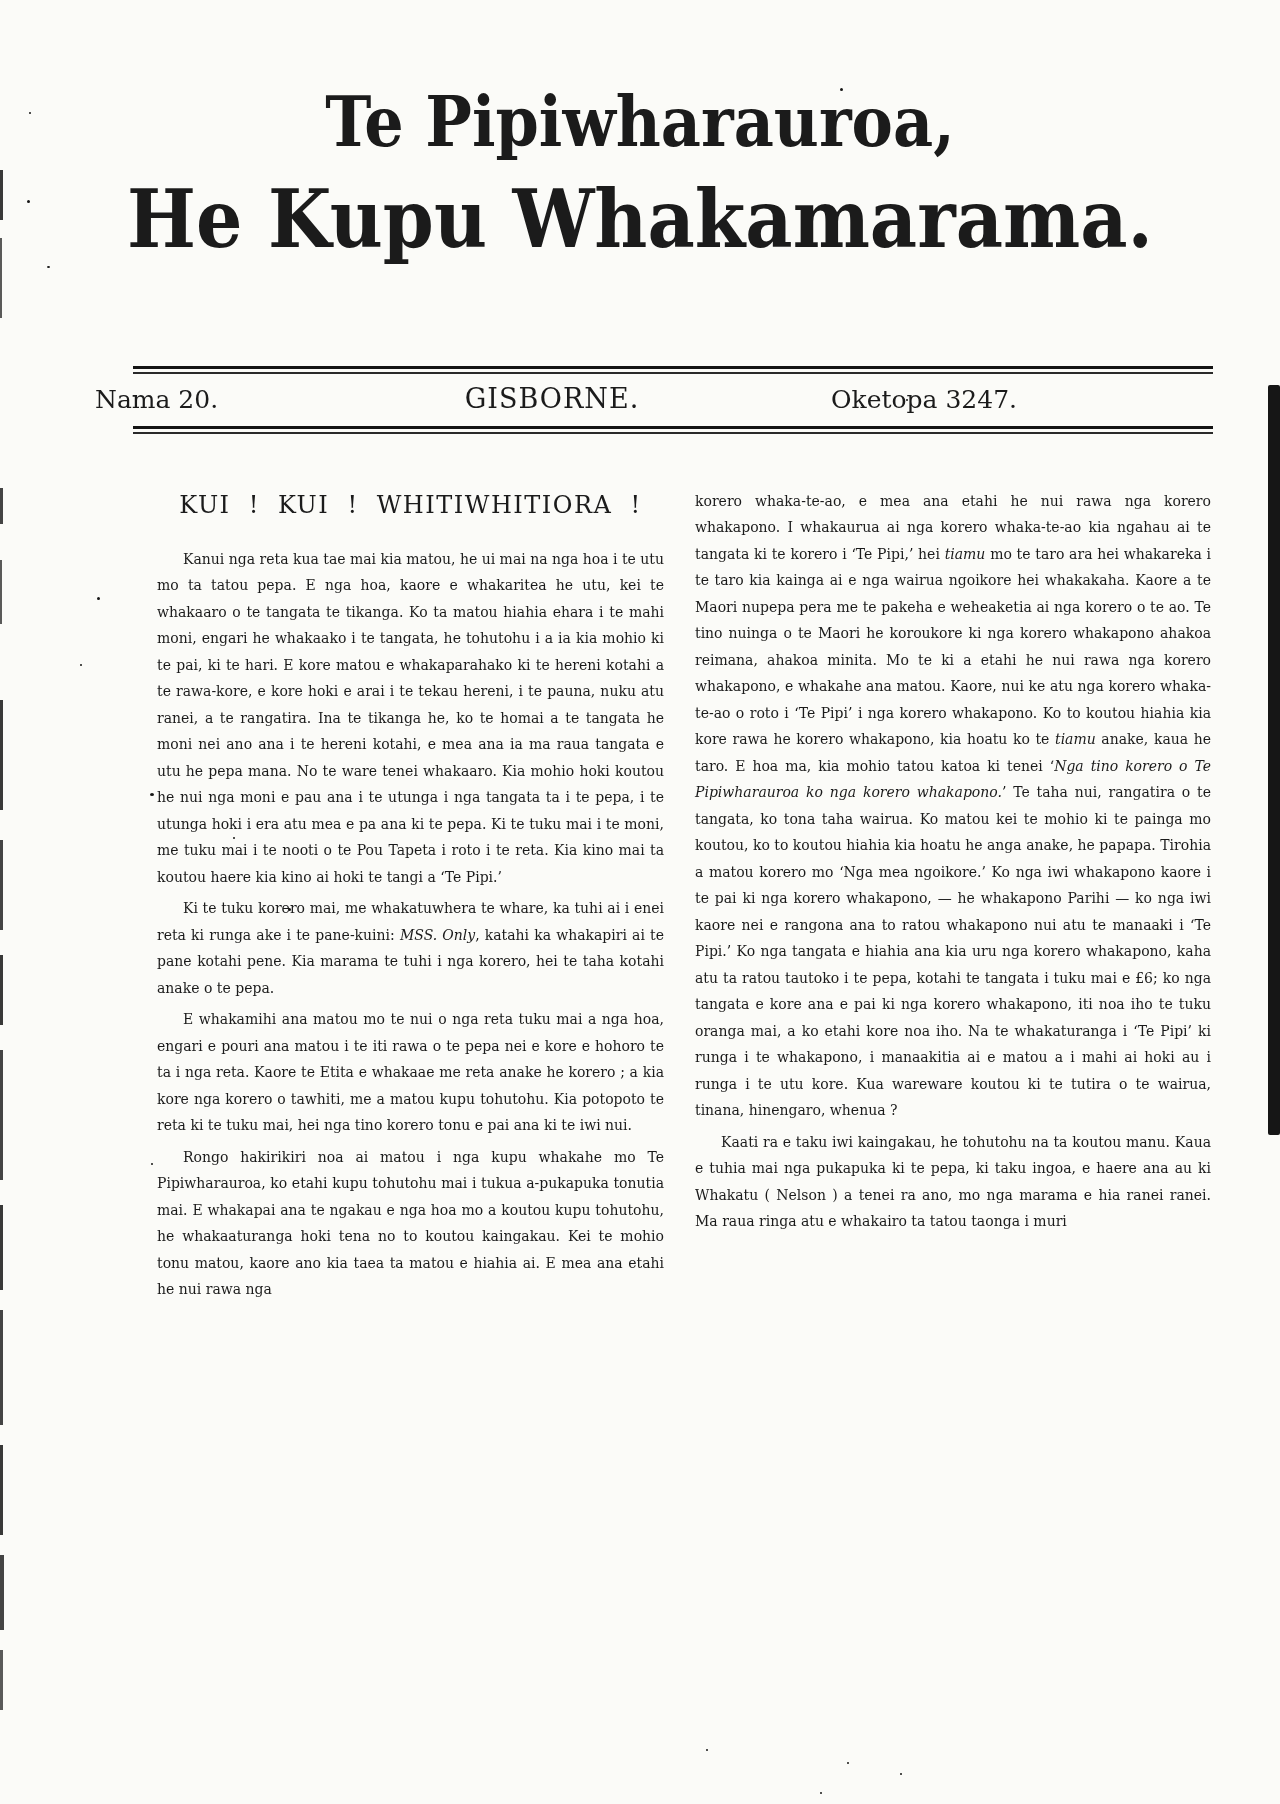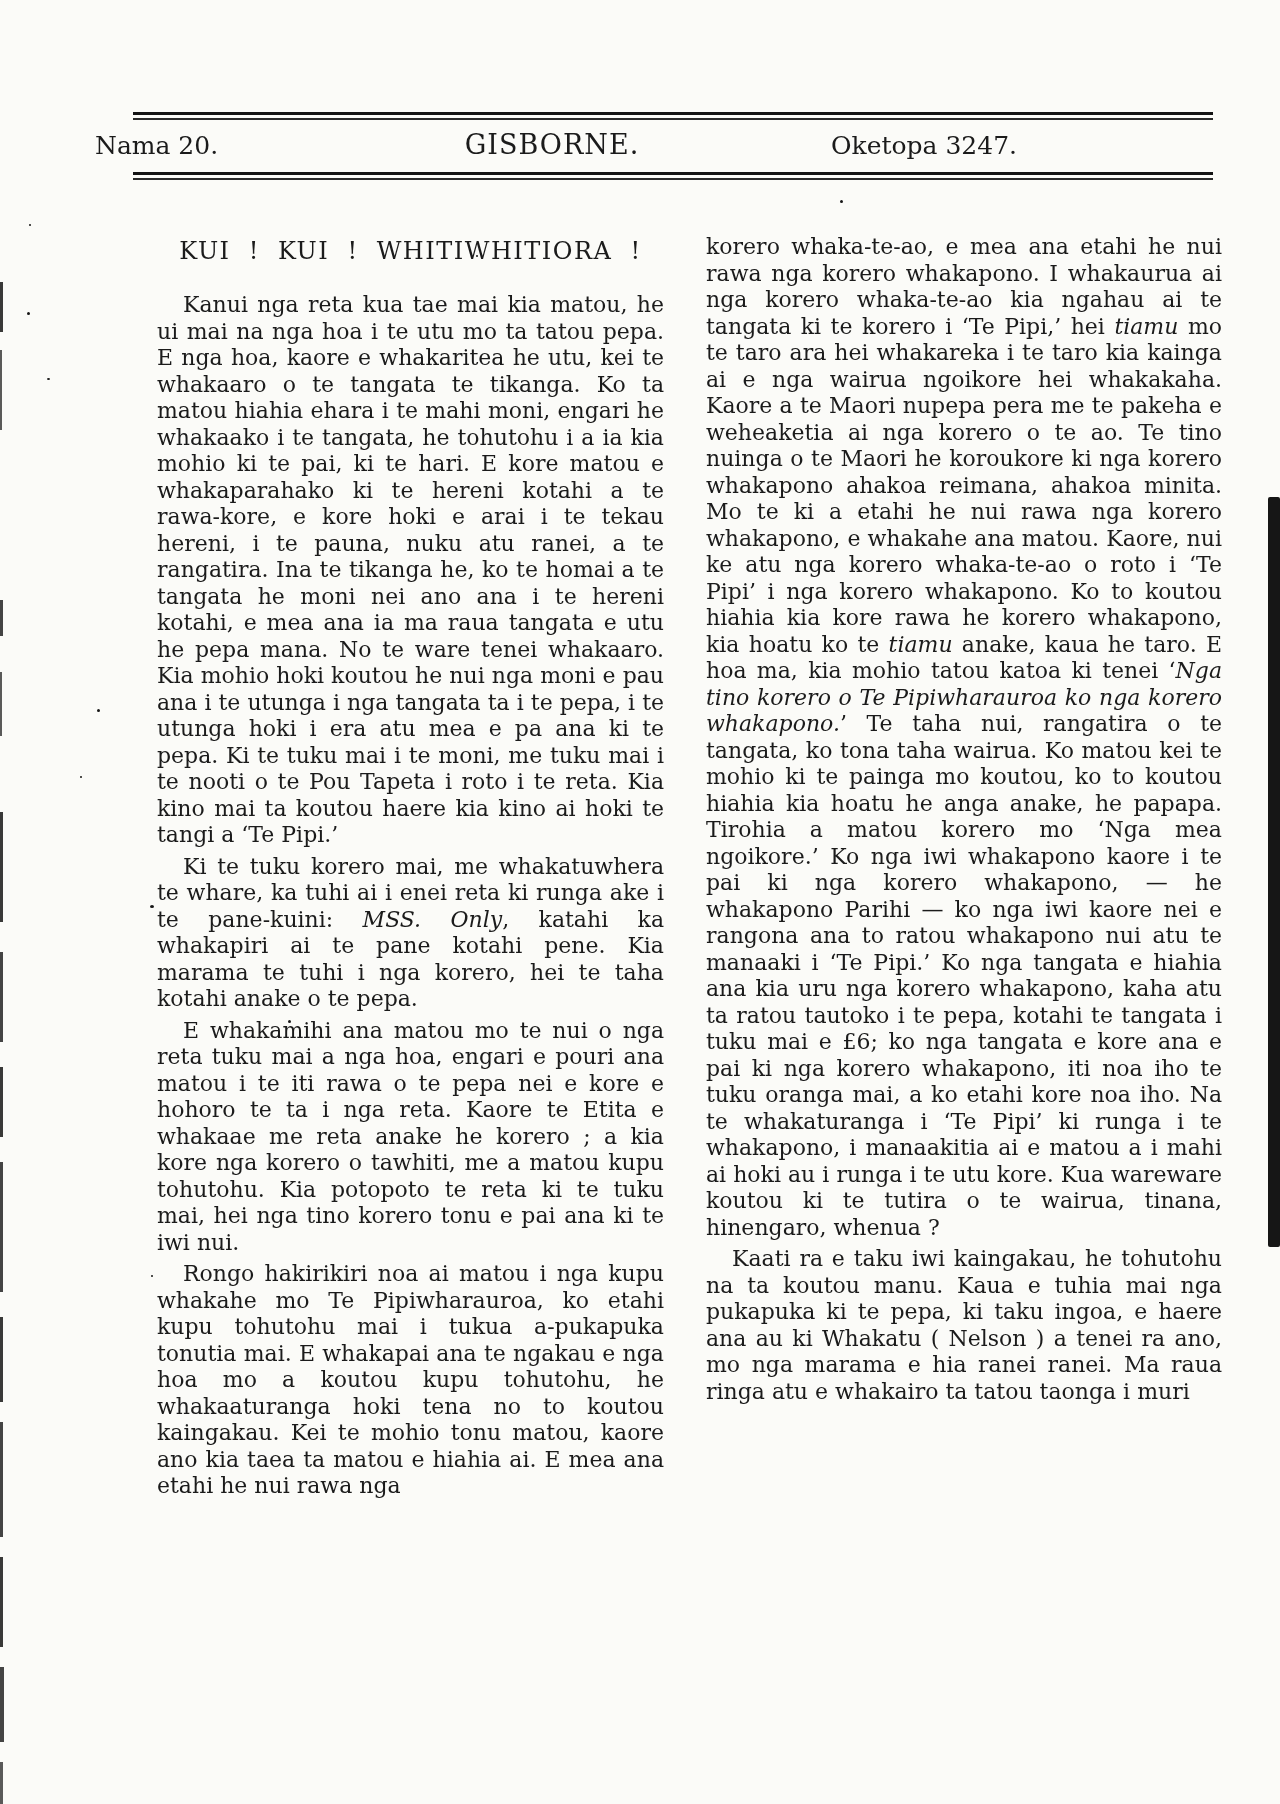--- a/index.html
+++ b/index.html
@@ -38,33 +38,33 @@
     position:relative;margin:9px 0 0 87px;width:930px;height:36px;
     font-size:25px;
   }
   .nama{position:absolute;left:8px;top:2px;}
   .place{position:absolute;left:50%;top:0;transform:translateX(-50%);
     font-size:27px;letter-spacing:1px;}
   .odate{position:absolute;right:0;top:2px;}
 
   
   .columns{
-    display:flex;gap:42px;
+    display:flex;gap:31px;
     margin:54px 0 0 157px;
   }
   .col{box-sizing:border-box;}
   .col-left{width:507px;}
   .col-right{width:516px;}
   .article-heading{
     font-size:24px;font-weight:normal;
     letter-spacing:1.5px;word-spacing:9px;
     text-align:center;margin:3px 0 27px 0;
   }
   p.body-par{
-    font-size:22px;line-height:26.5px;
+    font-size:14px;line-height:26.5px;
     text-align:justify;
     margin:5px 0 0 0;
     text-indent:26px;
   }
   p.body-par:first-child{margin-top:0;}
   p.no-indent{text-indent:0;}
   .it{font-style:italic;}
 
   
   .noise div{position:absolute;background:#161616;}
@@ -103,20 +103,24 @@
     <div class="speck" style="left:150px;top:793px;width:4px;height:3px;"></div>
     <div class="speck" style="left:233px;top:837px;width:2px;height:2px;"></div>
     <div class="speck" style="left:288px;top:908px;width:3px;height:3px;"></div>
     <div class="speck" style="left:151px;top:1163px;width:2px;height:2px;"></div>
     <div class="speck" style="left:706px;top:1749px;width:2px;height:2px;"></div>
     <div class="speck" style="left:847px;top:1762px;width:2px;height:2px;"></div>
     <div class="speck" style="left:900px;top:1773px;width:2px;height:2px;"></div>
     <div class="speck" style="left:820px;top:1792px;width:2px;height:2px;"></div>
   </div>
 
+  <header class="masthead">
+    <h1 class="title1">Te Pipiwharauroa,</h1>
+    <h1 class="title2">He Kupu Whakamarama.</h1>
+  </header>
 
   <div class="rule rule-top"></div>
 
   <div class="dateline">
     <span class="nama">Nama 20.</span>
     <span class="place">GISBORNE.</span>
     <span class="odate">Oketopa 3247.</span>
   </div>
 
   <div class="rule rule-bottom"></div>

